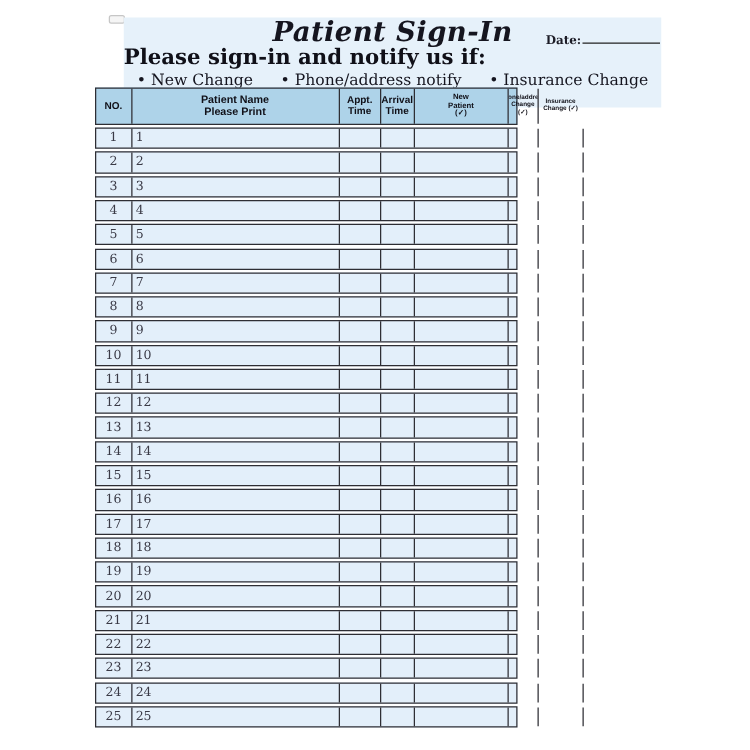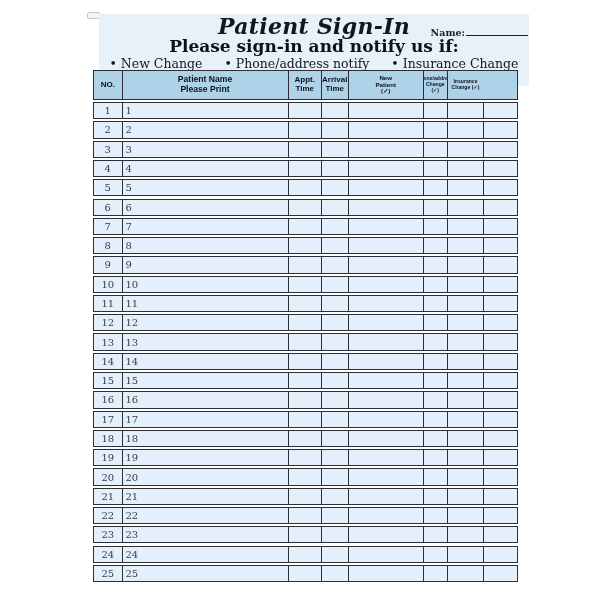--- a/index.html
+++ b/index.html
@@ -20,28 +20,28 @@
 
   .header-band{position:absolute;left:99px;top:14px;width:430px;height:72px;
     background:var(--band-blue);}
   .form-title{position:absolute;top:-1px;left:0;right:0;text-align:center;
     font-family:"DejaVu Serif", serif;font-style:italic;font-weight:bold;
     font-size:22px;letter-spacing:.3px;color:var(--title-color);}
   .date-row{position:absolute;top:13px;right:1px;font-size:9.5px;font-weight:bold;
     color:#1c1c26;}
   .date-line{display:inline-block;width:62px;height:1px;border-bottom:1.3px solid #222;
     vertical-align:baseline;margin-left:1px;}
-  .form-subtitle{position:absolute;top:22px;left:0;right:0;text-align:center;
+  .form-subtitle{position:absolute;top:22px;left:0;right:0;text-align:left;
     font-weight:bold;font-size:17px;color:#101018;}
   .bullets{position:absolute;top:42px;left:0;right:0;text-align:center;
     font-size:12.5px;color:#15151f;}
   .bullet-item{margin:0 9px;white-space:nowrap;}
   .bullet-dot{margin-right:4px;}
 
-  .table{position:absolute;left:93px;top:70px;width:425px;}
+  .table{position:absolute;left:76px;top:70px;width:338px;}
   .grid-cols{display:grid;
     grid-template-columns:28.5px 166px 33.5px 26.5px 75.5px 23.5px 36px 1fr;}
   .header-row{height:30px;background:var(--header-blue);
     border:1.7px solid var(--border);
     font-family:"Liberation Sans", sans-serif;font-weight:bold;color:#101018;
     text-align:center;}
   .header-row .hc{border-right:1.6px solid var(--border);
     display:flex;flex-direction:column;align-items:center;justify-content:center;
     line-height:1.12;overflow:hidden;}
   .header-row .hc:last-child{border-right:none;}
@@ -63,21 +63,21 @@
 </style>
 </head>
 <body>
 
 <div class="sheet">
 
   <div class="corner-mark"></div>
 
   <div class="header-band">
     <div class="form-title">Patient Sign-In</div>
-    <div class="date-row"><span>Name:</span><span class="date-line"></span></div>
+    <div class="date-row"><span>Date:</span><span class="date-line"></span></div>
     <div class="form-subtitle">Please sign-in and notify us if:</div>
     <div class="bullets">
       <span class="bullet-item"><span class="bullet-dot">•</span><span>New Change</span></span>
       <span class="bullet-item"><span class="bullet-dot">•</span><span>Phone/address notify</span></span>
       <span class="bullet-item"><span class="bullet-dot">•</span><span>Insurance Change</span></span>
     </div>
   </div>
 
   <div class="table">
     <div class="header-row grid-cols">

